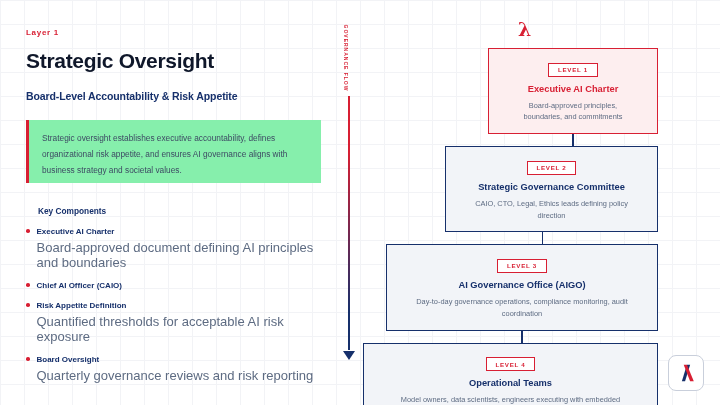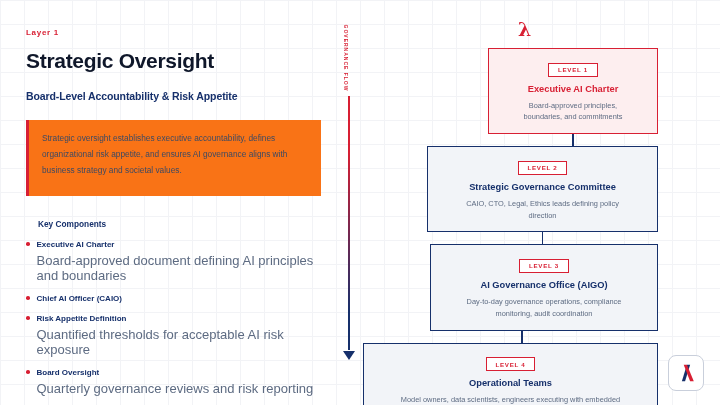--- a/index.html
+++ b/index.html
@@ -64,23 +64,23 @@
     font-size: 10.5px;
     font-weight: bold;
     color: #16306b;
     margin-top: 18px;
     letter-spacing: -0.1px;
   }
 
   
   #description-box {
     margin-top: 18px;
-    background: #f97316;
+    background: #86efac;
     border-left: 3px solid #d81f33;
-    padding: 10px 12px 17px 13px;
+    padding: 10px 12px 4px 13px;
   }
 
   #description-text {
     font-size: 8.3px;
     line-height: 1.95;
     color: #3d4a63;
   }
 
   
   #components-heading {
@@ -320,31 +320,31 @@
     <div class="level-card accent-red" style="width:170px">
       <div class="level-badge">LEVEL 1</div>
       <div class="level-title">Executive AI Charter</div>
       <div class="level-desc">Board-approved principles, boundaries, and commitments</div>
     </div>
 
     <div class="connector-wrap" style="width:170px;margin-left:auto">
       <div class="level-connector"></div>
     </div>
 
-    <div class="level-card" style="width:231px">
+    <div class="level-card" style="width:213px">
       <div class="level-badge">LEVEL 2</div>
       <div class="level-title">Strategic Governance Committee</div>
       <div class="level-desc">CAIO, CTO, Legal, Ethics leads defining policy direction</div>
     </div>
 
     <div class="connector-wrap" style="width:231px;margin-left:auto">
       <div class="level-connector"></div>
     </div>
 
-    <div class="level-card" style="width:228px">
+    <div class="level-card" style="width:272px">
       <div class="level-badge">LEVEL 3</div>
       <div class="level-title">AI Governance Office (AIGO)</div>
       <div class="level-desc">Day-to-day governance operations, compliance monitoring, audit coordination</div>
     </div>
 
     <div class="connector-wrap" style="width:272px;margin-left:auto">
       <div class="level-connector"></div>
     </div>
 
     <div class="level-card" style="width:295px">

